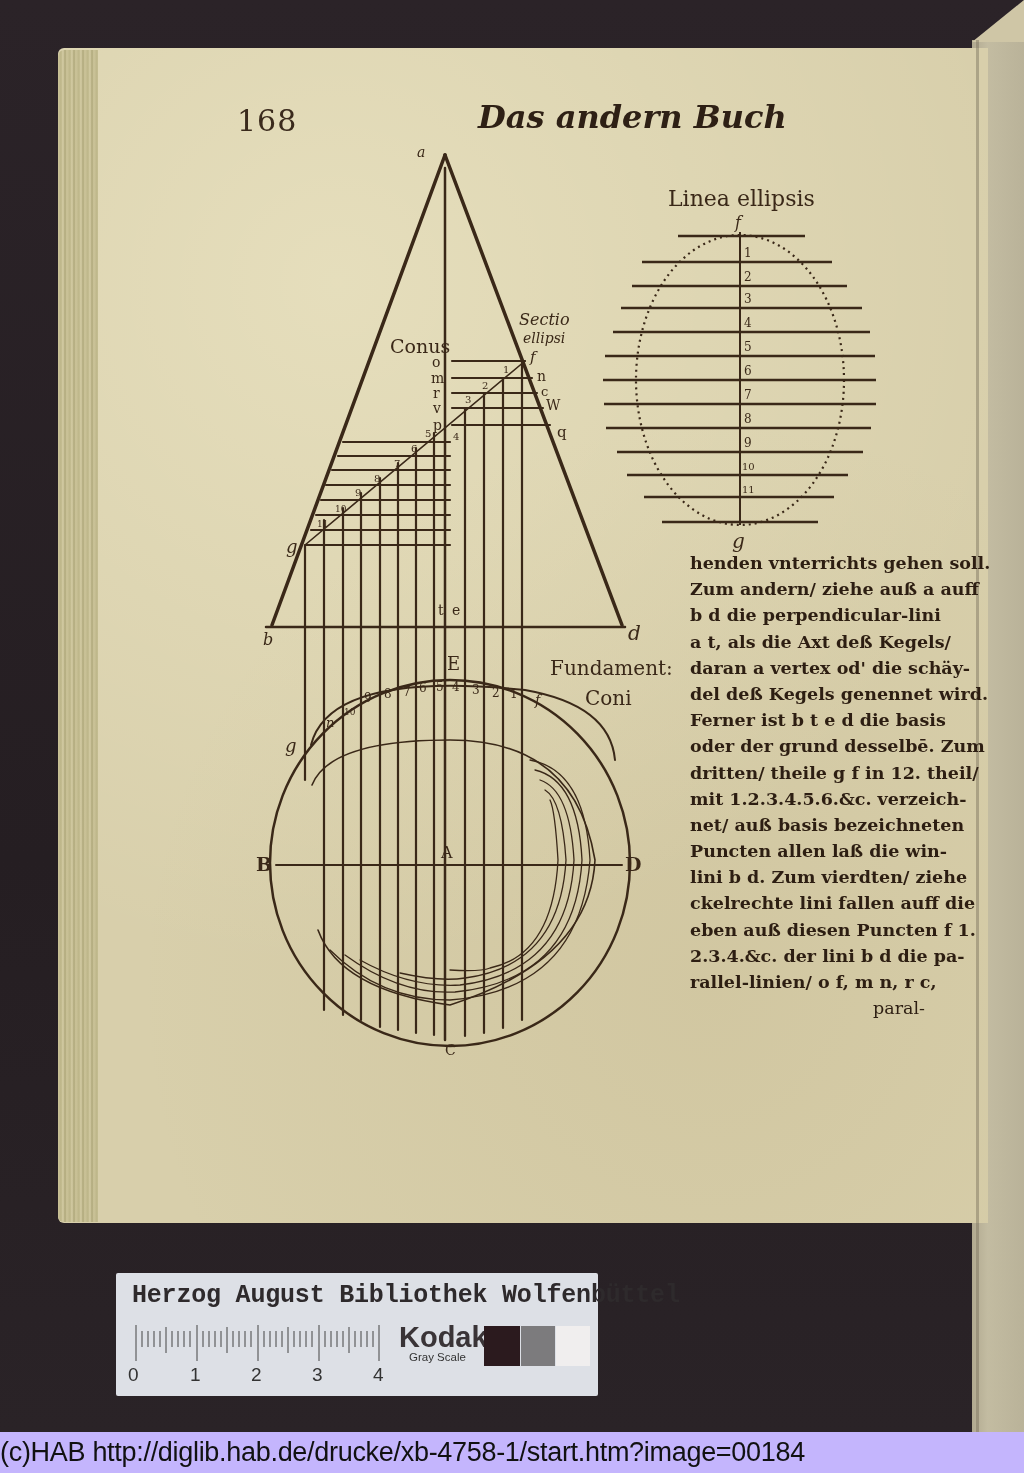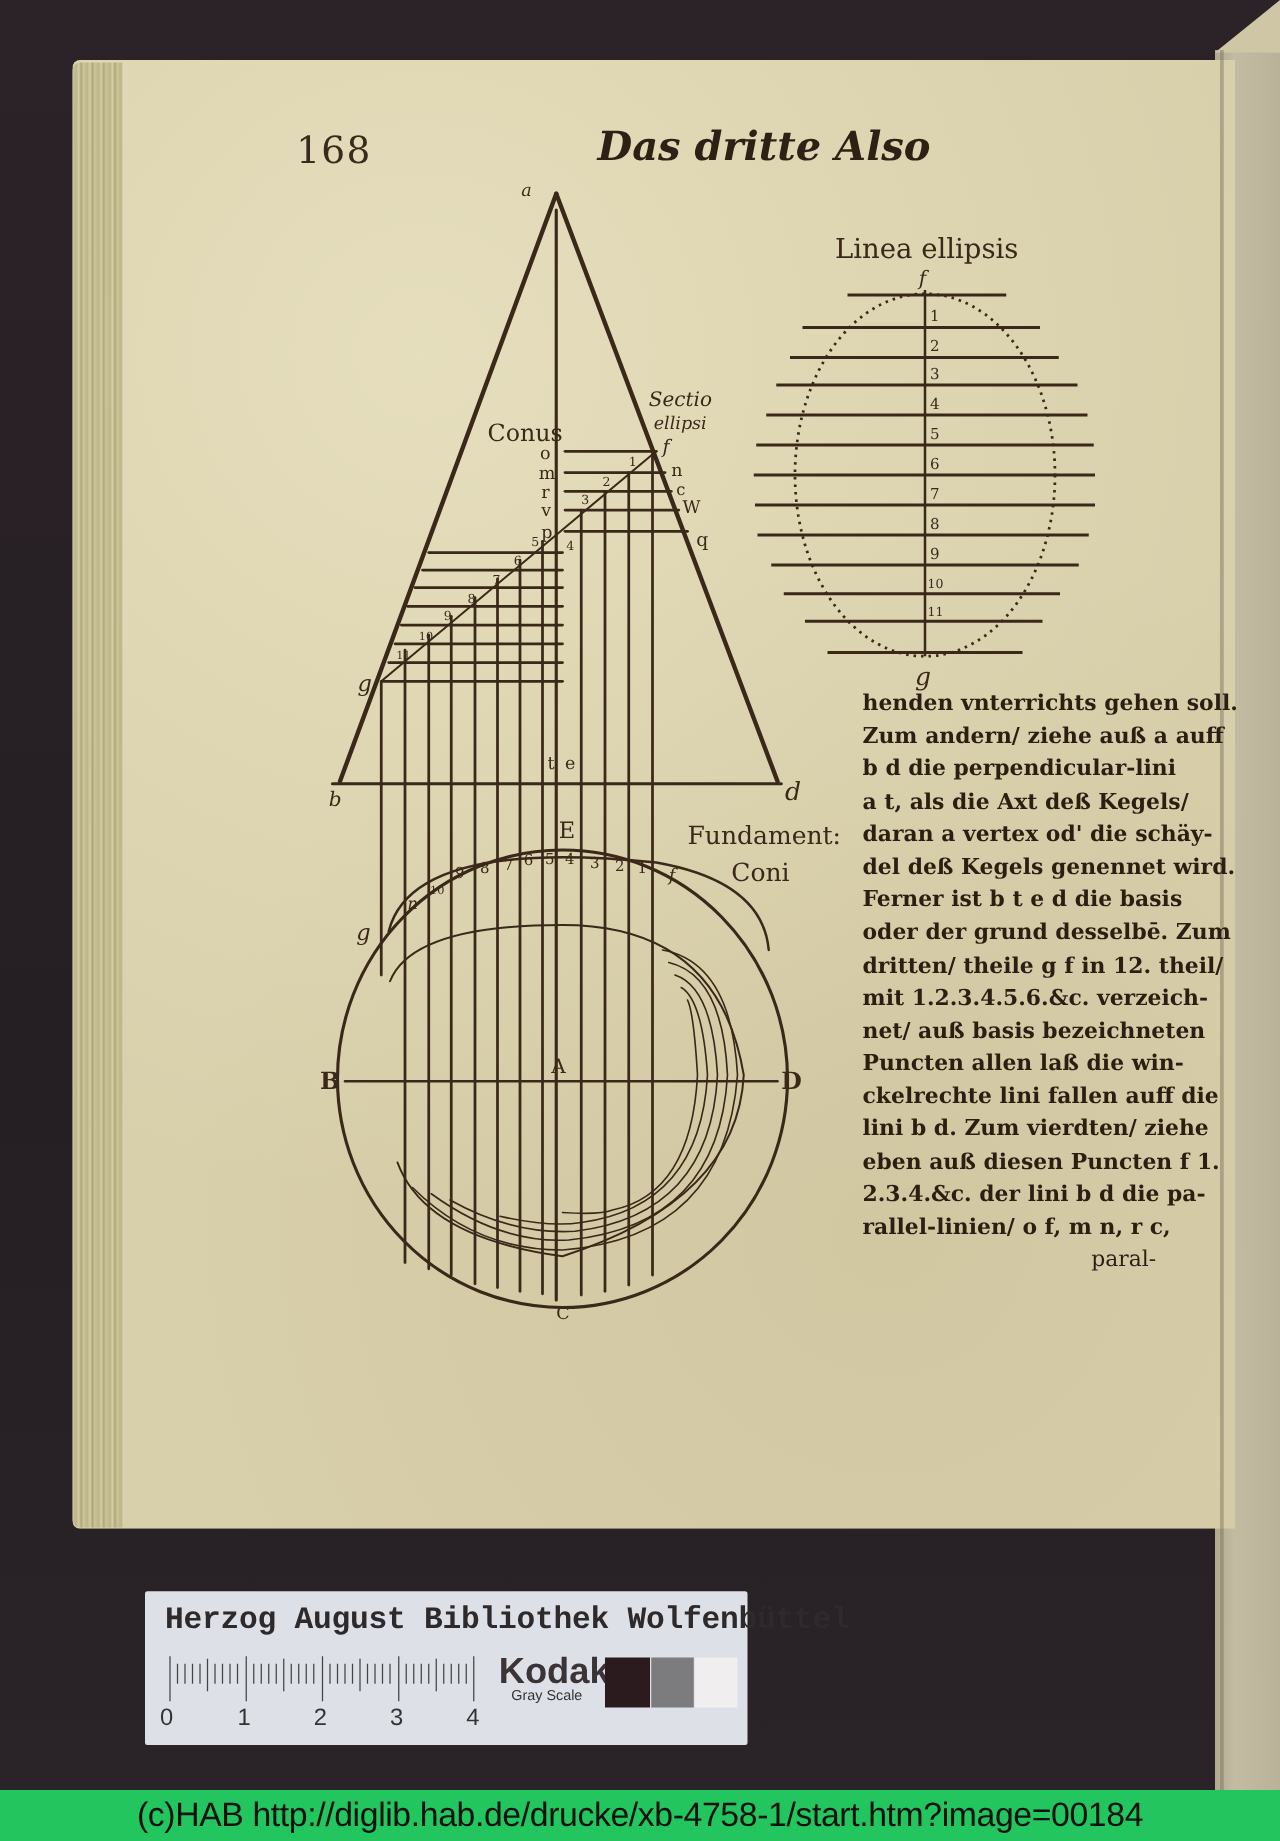--- a/index.html
+++ b/index.html
@@ -20,35 +20,35 @@
   .body-text{position:absolute;left:690px;top:550px;width:300px;color:#2d1e12;font-size:17.5px;line-height:26.2px;font-family:"DejaVu Serif",serif;font-weight:bold;white-space:nowrap;}
   .body-text .line{display:block;height:26.2px;overflow:hidden;}
   .body-text .last{padding-left:183px;font-weight:normal;}
   .label-card{position:absolute;left:116px;top:1273px;width:482px;height:123px;background:#dde0e6;border-radius:2px;}
   .card-title{position:absolute;left:16px;top:8px;font-family:Liberation Mono, monospace;font-weight:bold;font-size:25px;color:#2e2a2c;letter-spacing:-.2px;white-space:nowrap;}
   .ruler{position:absolute;left:18px;top:50px;width:250px;height:70px;}
   .ruler-label{position:absolute;top:44px;font-family:"Liberation Sans",sans-serif;font-size:19px;color:#333;}
   .kodak{position:absolute;left:283px;top:48px;font-family:"Liberation Sans",sans-serif;font-weight:bold;font-size:29px;color:#3a3437;}
   .grayscale-label{position:absolute;left:293px;top:78px;font-family:"Liberation Sans",sans-serif;font-size:11.5px;color:#333;}
   .patch{position:absolute;top:53px;height:40px;}
-  .footer{position:absolute;left:0;top:1432px;width:1024px;height:41px;background:#22c55e;text-align:center;}
+  .footer{position:absolute;left:0;top:1432px;width:1024px;height:41px;background:#c4b5fd;text-align:left;}
   .footer-text{font-family:"Liberation Sans",sans-serif;font-size:27px;line-height:41px;color:#111;letter-spacing:-.3px;}
 </style>
 </head>
 <body>
 
 <div class="backdrop"></div>
 <div class="next-page"></div>
 <div class="next-fold"></div>
 <div class="page"></div>
 <div class="page-edge"></div>
 <div class="gutter-line"></div>
 
 <div class="page-number">168</div>
-<div class="running-head">Das dritte Also</div>
+<div class="running-head">Das andern Buch</div>
 
 <svg class="diagram" width="1024" height="1230">
   <g stroke="#3a2818" fill="none" stroke-linecap="round">
 
     <line x1="445" y1="155" x2="272" y2="625" stroke-width="3.5"></line>
     <line x1="445" y1="155" x2="622" y2="625" stroke-width="3.5"></line>
     <line x1="266" y1="627" x2="625" y2="627" stroke-width="2.5"></line>
 
     <line x1="445" y1="168" x2="445" y2="1040" stroke-width="2.5"></line>
 
@@ -185,22 +185,22 @@
   <span class="line">b d die perpendicular-lini</span>
   <span class="line">a t, als die Axt deß Kegels/</span>
   <span class="line">daran a vertex od' die schäy-</span>
   <span class="line">del deß Kegels genennet wird.</span>
   <span class="line">Ferner ist b t e d die basis</span>
   <span class="line">oder der grund desselbē. Zum</span>
   <span class="line">dritten/ theile g f in 12. theil/</span>
   <span class="line">mit 1.2.3.4.5.6.&amp;c. verzeich-</span>
   <span class="line">net/ auß basis bezeichneten</span>
   <span class="line">Puncten allen laß die win-</span>
+  <span class="line">lini b d. Zum vierdten/ ziehe</span>
   <span class="line">ckelrechte lini fallen auff die</span>
-  <span class="line">lini b d. Zum vierdten/ ziehe</span>
   <span class="line">eben auß diesen Puncten f 1.</span>
   <span class="line">2.3.4.&amp;c. der lini b d die pa-</span>
   <span class="line">rallel-linien/ o f, m n, r c,</span>
   <span class="line last">paral-</span>
 </div>
 
 <div class="label-card">
   <div class="card-title">Herzog August Bibliothek Wolfenbüttel</div>
   <svg class="ruler" width="250" height="40">
     <g stroke="#444" stroke-width="1">

